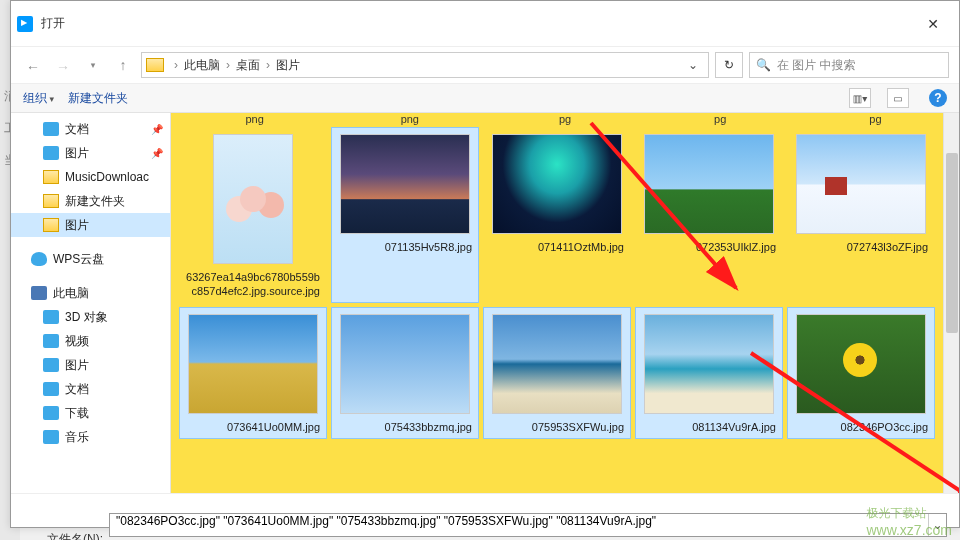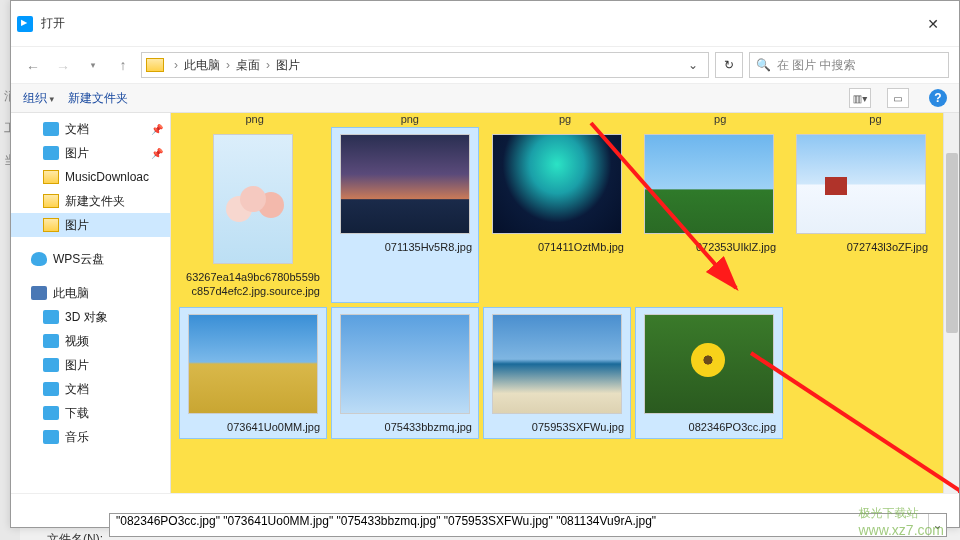--- a/index.html
+++ b/index.html
@@ -50,21 +50,21 @@
 .scrollbar .thumb-bar { position: absolute; left: 2px; top: 40px; width: 12px; height: 180px; background: #c8c8c8; border-radius: 2px; }
 .footer { padding: 8px 12px 10px; border-top: 1px solid #eee; }
 .fn-row { display: flex; align-items: center; gap: 6px; margin-bottom: 8px; }
 .fn-label { width: 80px; text-align: right; color: #333; margin-top: 29px; }
 .fn-input { flex: 1; height: 24px; border: 1px solid #999; padding: 0 6px; background: #fff; color: #000; position: relative; }
 .fn-dd { width: 18px; text-align: center; color: #555; border-left: 1px solid #ccc; position: absolute; right: 0; top: 0; height: 22px; line-height: 22px; }
 .btn-row { display: flex; justify-content: flex-end; gap: 8px; padding-right: 4px; }
 .btn { min-width: 84px; height: 24px; border: 1px solid #888; background: #eaeaea; text-align: center; line-height: 22px; color: #222; cursor: pointer; }
 .btn.primary { border: 2px solid #2b8ae2; background: #e6f2fb; line-height: 20px; }
 .arrow { position: absolute; pointer-events: none; }
-.watermark { position: absolute; right: 16px; bottom: 2px; color: #7ab54a; font-size: 13px; opacity: 0.7; }
+.watermark { position: absolute; right: 8px; bottom: 2px; color: #7ab54a; font-size: 13px; opacity: 0.7; }
 .watermark .sub { font-size: 14px; color: #7ab54a; }
 
 .t-balloon { background: linear-gradient(#dbeefb,#bcdff4); }
 .t-balloon::before { content: ""; display: block; width: 26px; height: 26px; background: #f5c9c0; border-radius: 50%; box-shadow: 18px 6px 0 #f3b9ac, -14px 10px 0 #f7d7cf; margin: 18px auto; }
 .t-sunset { background: linear-gradient(#2a2f52 0%,#5a4a7a 40%,#c97a58 65%,#1a2a4a 66%,#12203a 100%); }
 .t-aurora { background: radial-gradient(ellipse at 50% 30%, #2be3c5 0%, #1a9fa8 30%, #0a1a3a 60%, #05102a 100%); }
 .t-field { background: linear-gradient(#6db6ee 0%,#9ed2f6 55%,#2f7a2a 56%,#2a6a25 100%); }
 .t-snow { background: linear-gradient(#8fc7f4 0%,#cfe7fb 50%,#f3f8ff 51%,#e8f1fb 100%); position: relative; }
 .t-snow::after { content: ""; position: absolute; left: 28px; top: 42px; width: 22px; height: 18px; background: #b0332a; }
 .t-wheat { background: linear-gradient(#3a8fd6 0%,#7bb9ea 48%,#d9b84a 50%,#c9a632 100%); }
@@ -214,20 +214,24 @@
           </div>
           <div class="item sel">
             <div class="thumb t-sky"></div>
             <div class="cap">075433bbzmq.jpg</div>
           </div>
           <div class="item sel">
             <div class="thumb t-beach1"></div>
             <div class="cap">075953SXFWu.jpg</div>
           </div>
           <div class="item sel">
+            <div class="thumb t-beach2"></div>
+            <div class="cap">081134Vu9rA.jpg</div>
+          </div>
+          <div class="item sel">
             <div class="thumb t-flower"></div>
             <div class="cap">082346PO3cc.jpg</div>
           </div>
         </div>
       <div class="scrollbar">
         <div class="thumb-bar"></div>
       </div>
 
       <svg class="arrow" style="left:380px;top:0;width:220px;height:200px">
         <defs>

